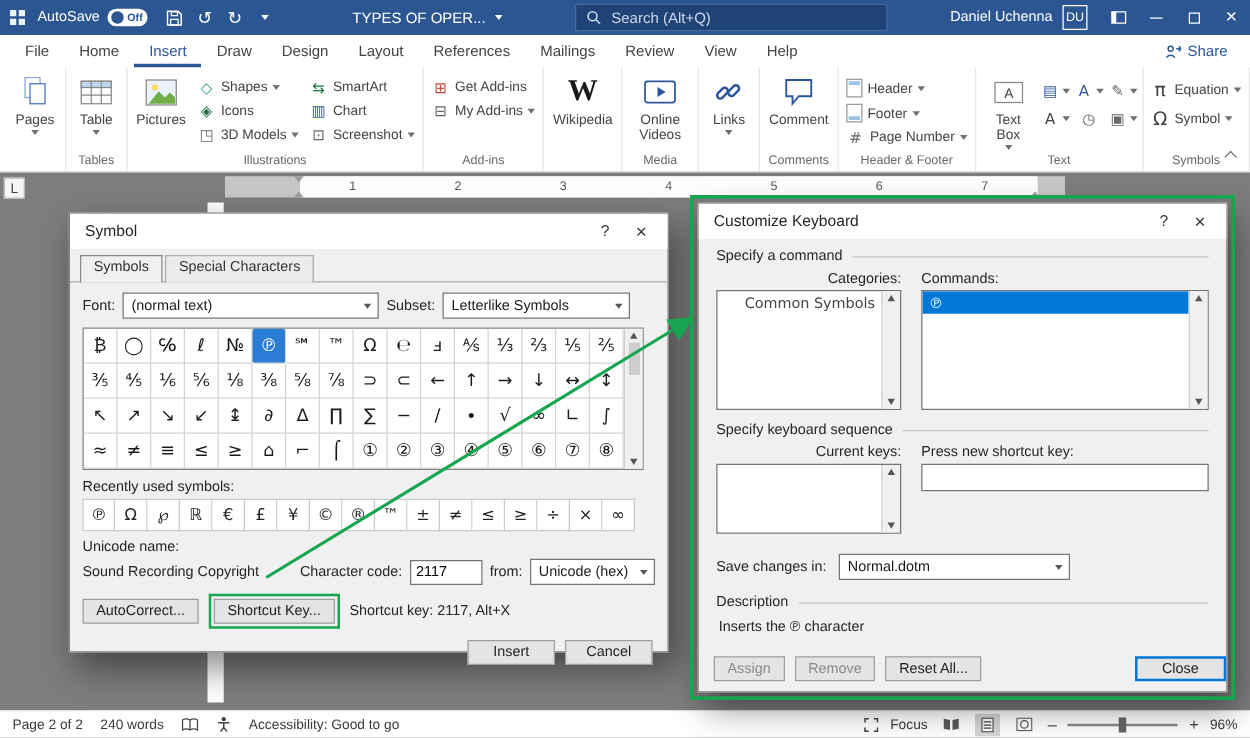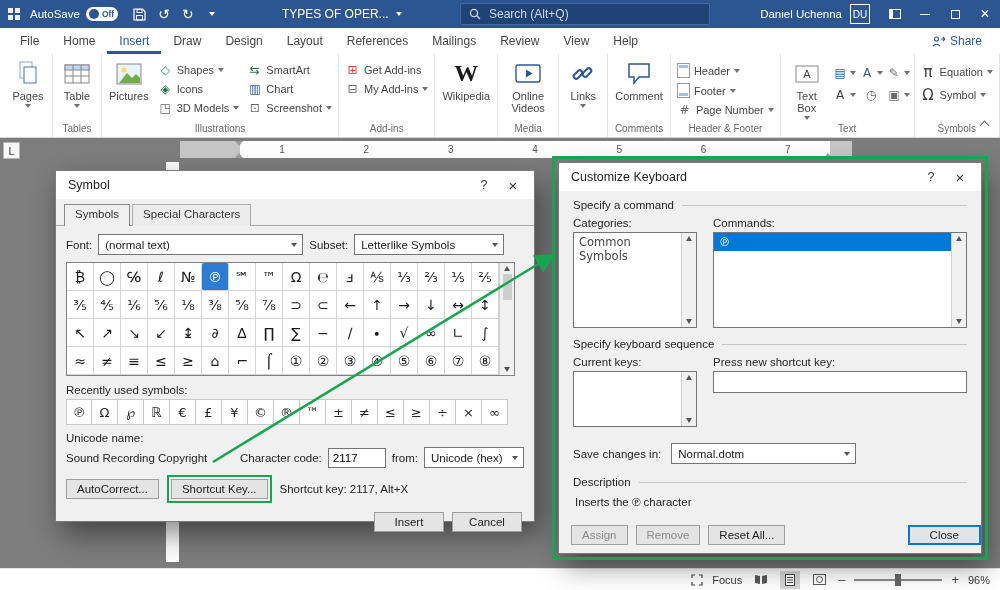--- a/index.html
+++ b/index.html
@@ -126,21 +126,21 @@
   .sk-text { font-size:11.5px; }
   .footrow { display:flex; justify-content:flex-end; gap:8px; padding:13px 12px 0; }
   .footrow .btn { min-width:70px; }
 
   
   #ckdlg { left:558px; top:24px; width:424px; height:392px; outline:3px solid #17a550; outline-offset:3px; }
   .ck-body { padding:4px 14px 0; position:relative; height:364px; }
   .grouphd { display:flex; align-items:center; gap:8px; font-size:11.5px; margin:4px 0 6px; }
   .grouphd::after { content:""; flex:1; border-top:1px solid #c6c6c6; }
   .ckrow { display:flex; gap:16px; }
-  .ckcol-l { width:124px; }
+  .ckcol-l { width:148px;text-align:right; }
   .ckcol-r { flex:1; }
   .cklbl { font-size:11.5px; margin-bottom:3px; }
   .listbox { background:#fff; border:1px solid #747474; position:relative; }
   .lbitems { position:absolute; left:0; right:15px; top:0; bottom:0; overflow:hidden; }
   .lb-tall { height:96px; }
   .lb-keys { height:56px; }
   .lditem { font-size:11.5px; padding:2px 5px; color:#444; font-family:"DejaVu Sans",sans-serif; }
   .lditem.selected { background:#0078d7; color:#fff; }
   .presskey { height:22px; width:100%; border:1px solid #747474; background:#fff; font-family:inherit; font-size:11.5px; padding:0 5px; }
   .saverow { display:flex; align-items:center; gap:10px; margin-top:16px; font-size:11.5px; }
@@ -739,20 +739,37 @@
 <svg class="overlay" width="1000" height="590" viewBox="0 0 1000 590">
   <defs>
     <marker id="ah" markerWidth="9" markerHeight="9" refX="7" refY="4" orient="auto">
       <path d="M0,0 L8,4 L0,8 Z" fill="#17a550"></path>
     </marker>
   </defs>
   <line x1="213" y1="462" x2="553" y2="255" stroke="#17a550" stroke-width="2.5" marker-end="url(#ah)"></line>
 </svg>
 
 <div class="statusbar">
+  <div class="sb-left">
+    <span>Page 2 of 2</span>
+    <span>240 words</span>
+    <span class="sb-ic">
+      <svg width="14" height="12" viewBox="0 0 14 12">
+          <path d="M1 2 Q4 0.2 7 2 Q10 0.2 13 2 V10 Q10 8.2 7 10 Q4 8.2 1 10 Z" fill="none" stroke="#444"></path>
+          <line x1="7" y1="2" x2="7" y2="10" stroke="#444"></line>
+        </svg>
+    </span>
+    <span class="sb-ic">
+      <svg width="12" height="13" viewBox="0 0 12 13">
+          <circle cx="6" cy="2.3" r="1.7" fill="#444"></circle>
+          <path d="M1.5 5.2 H10.5 M6 5.2 V9 M6 9 L3.4 12.3 M6 9 L8.6 12.3" fill="none" stroke="#444" stroke-width="1.2"></path>
+        </svg>
+    </span>
+    <span>Accessibility: Good to go</span>
+  </div>
   <div class="sb-right">
     <span class="sb-ic">
       <svg width="12" height="12" viewBox="0 0 12 12">
           <path d="M1 4 V1 H4 M8 1 H11 V4 M11 8 V11 H8 M4 11 H1 V8" fill="none" stroke="#444" stroke-width="1.2"></path>
         </svg>
     </span>
     <span>Focus</span>
     <span class="viewbtn">
       <svg width="14" height="11" viewBox="0 0 14 11">
           <path d="M1 1 L6 2 L6 10 L1 9 Z M13 1 L8 2 L8 10 L13 9 Z" fill="#595959"></path>

